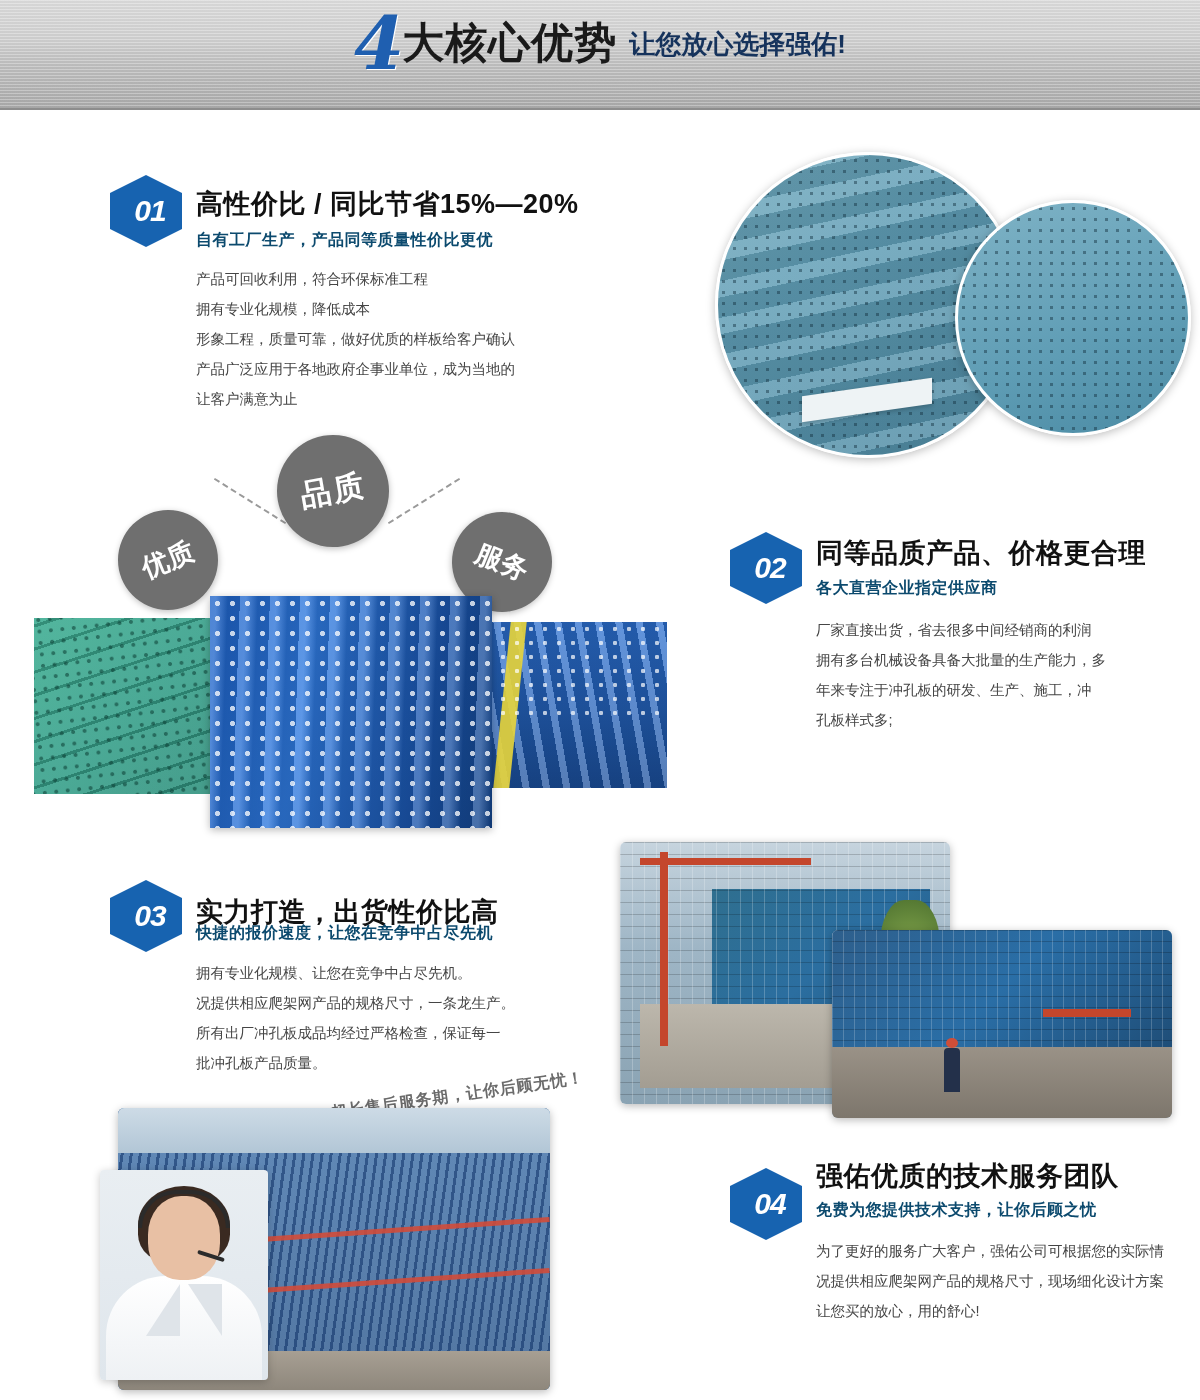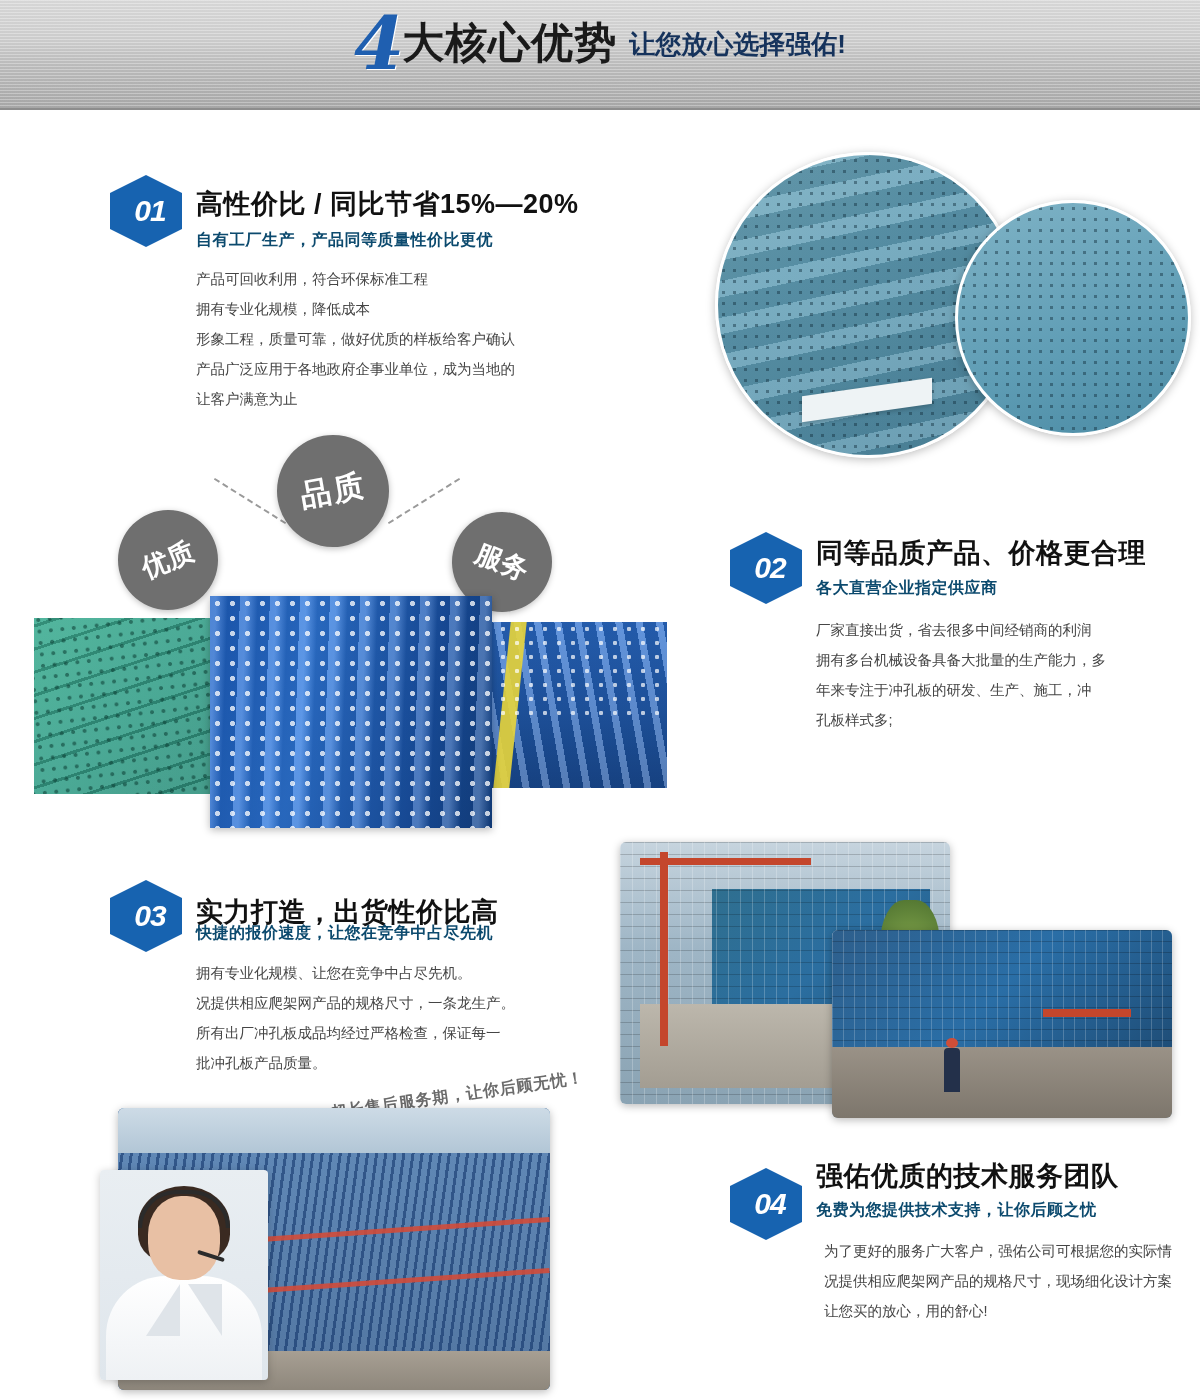--- a/index.html
+++ b/index.html
@@ -538,21 +538,21 @@
   <div class="facade"></div>
   <div class="mesh"></div>
   <div class="ground"></div>
   <div class="worker"></div>
   <div class="pipe"></div>
 </div>
 
 <div class="hex" style="left:730px; top:1168px;">04</div>
 <div class="title-1" style="left:816px; top:1158px;">强佑优质的技术服务团队</div>
 <div class="title-2" style="left:816px; top:1200px;">免费为您提供技术支持，让你后顾之忧</div>
-<div class="body-text" style="left:816px; top:1236px;margin-left:8px;">
+<div class="body-text" style="left:816px; top:1236px;">
   <div>为了更好的服务广大客户，强佑公司可根据您的实际情</div>
   <div>况提供相应爬架网产品的规格尺寸，现场细化设计方案</div>
   <div>让您买的放心，用的舒心!</div>
 </div>
 
 <div class="service-arc">超长售后服务期，让你后顾无忧！</div>
 
 <div class="photo ph-fence rounded shadowed">
   <div class="panelmesh"></div>
   <div class="sky"></div>

